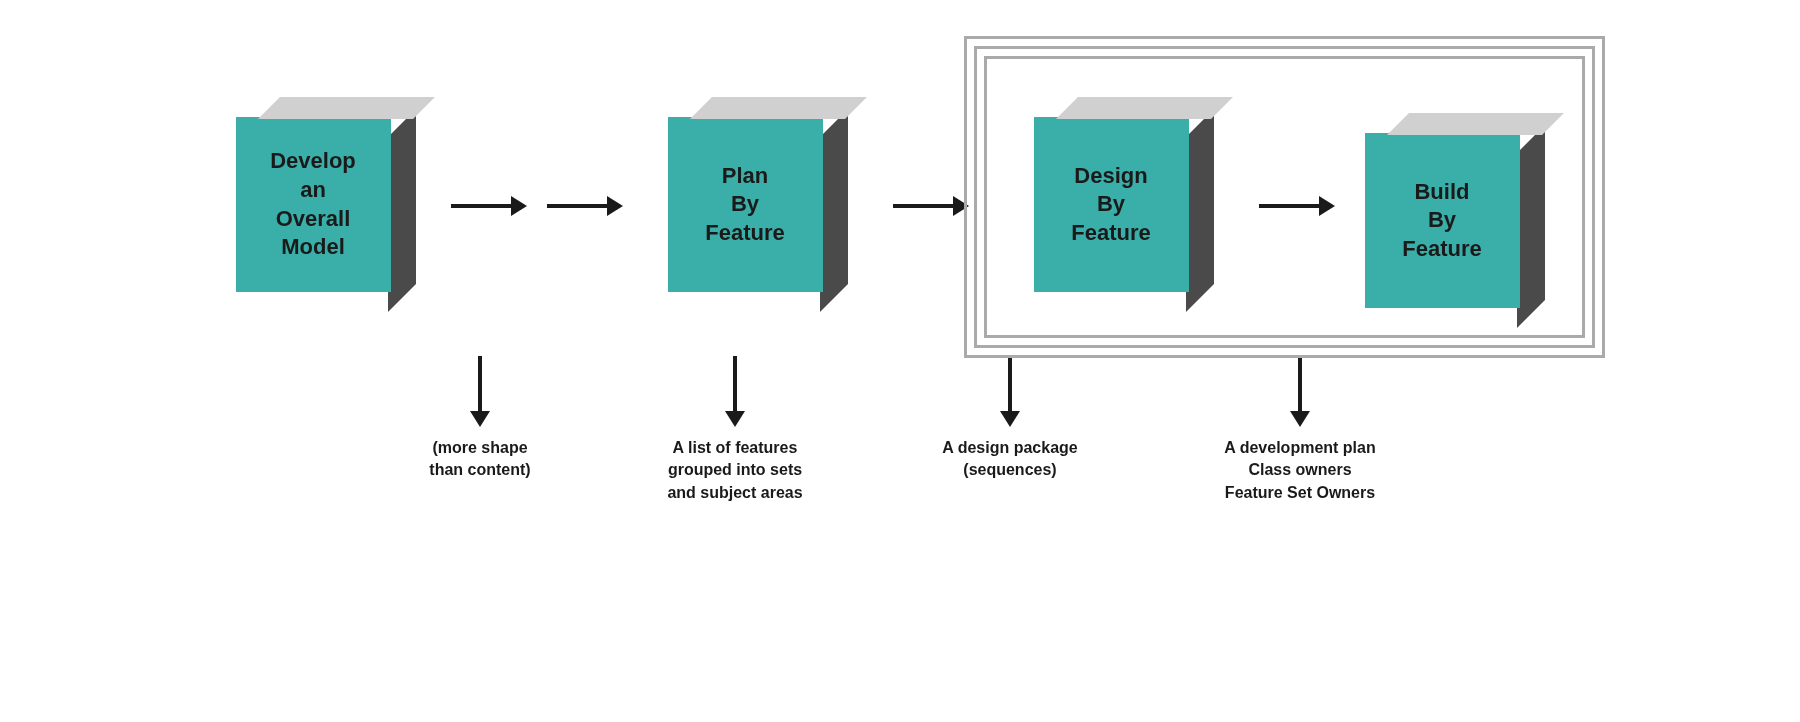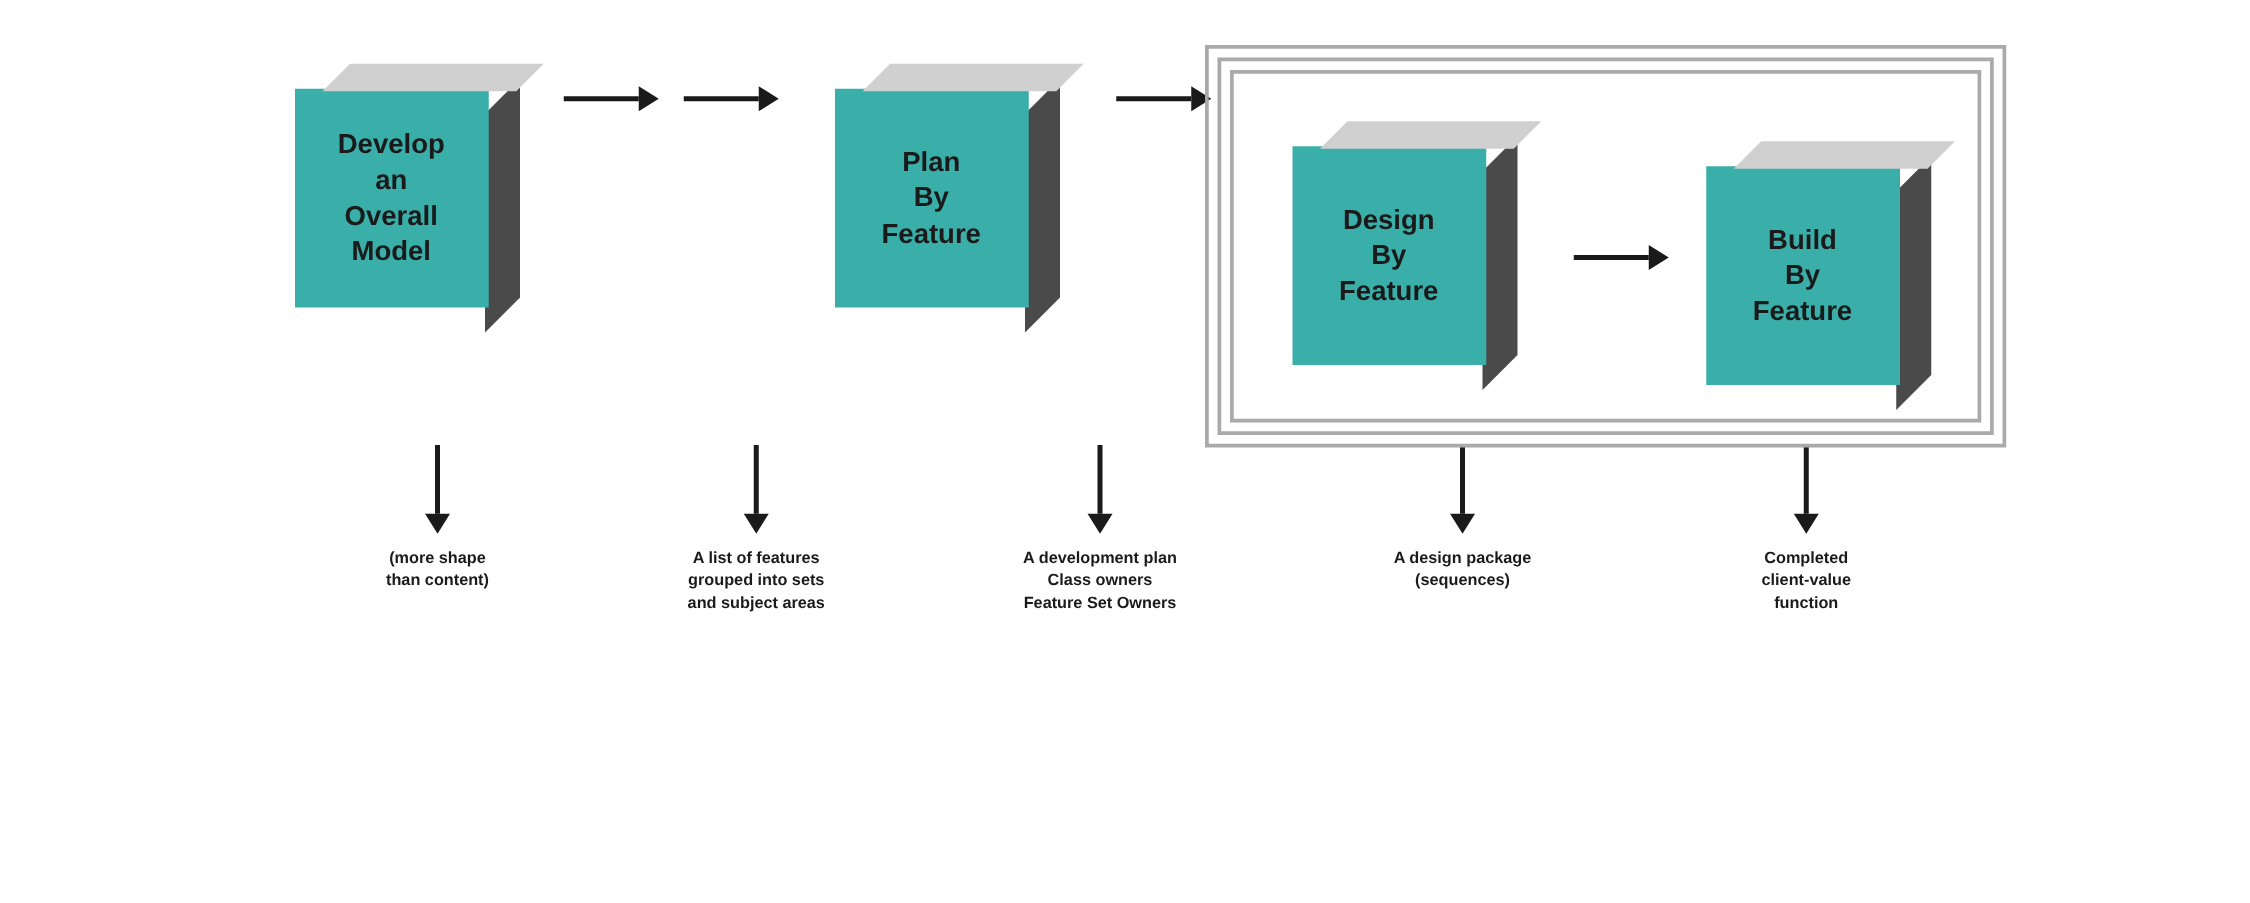--- a/index.html
+++ b/index.html
@@ -19,21 +19,21 @@
       height: 680px;
       position: relative;
       display: flex;
       flex-direction: column;
       align-items: center;
     }
 
     
     .top-row {
       display: flex;
-      align-items: flex-start;
+      align-items: center;
       justify-content: center;
       gap: 0px;
       margin-top: 30px;
       position: relative;
     }
 
     .cube {
       position: relative;
       width: 180px;
       height: 200px;
@@ -141,21 +141,21 @@
 
     .arrow-v-head {
       width: 0;
       height: 0;
       border-left: 10px solid transparent;
       border-right: 10px solid transparent;
       border-top: 16px solid #1a1a1a;
     }
 
     .label-text {
-      font-size: 13px;
+      font-size: 16px;
       font-weight: bold;
       color: #1a1a1a;
       text-align: center;
       margin-top: 10px;
       line-height: 1.4;
       max-width: 220px;
     }
 
     
     .repeated-group {
@@ -267,33 +267,26 @@
         <div class="arrow-v-head"></div>
       </div>
       <div class="label-text">A list of features<br>grouped into sets<br>and subject areas</div>
     </div>
 
     <div class="col" style="width:290px;">
       <div class="arrow-v">
         <div class="arrow-v-line"></div>
         <div class="arrow-v-head"></div>
       </div>
+      <div class="label-text">A design package<br>(sequences)</div>
+    </div>
+
+    <div class="col" style="width:290px;">
+      <div class="arrow-v">
+        <div class="arrow-v-line"></div>
+        <div class="arrow-v-head"></div>
+      </div>
       <div class="label-text">A development plan<br>Class owners<br>Feature Set Owners</div>
     </div>
 
-    <div class="col" style="width:290px;">
-      <div class="arrow-v">
-        <div class="arrow-v-line"></div>
-        <div class="arrow-v-head"></div>
-      </div>
-      <div class="label-text">A design package<br>(sequences)</div>
-    </div>
-
-    <div class="col" style="width:260px;">
-      <div class="arrow-v">
-        <div class="arrow-v-line"></div>
-        <div class="arrow-v-head"></div>
-      </div>
-      <div class="label-text">Completed<br>client-value<br>function</div>
-    </div>
 
   </div>
 </div>
 
 </body></html>

